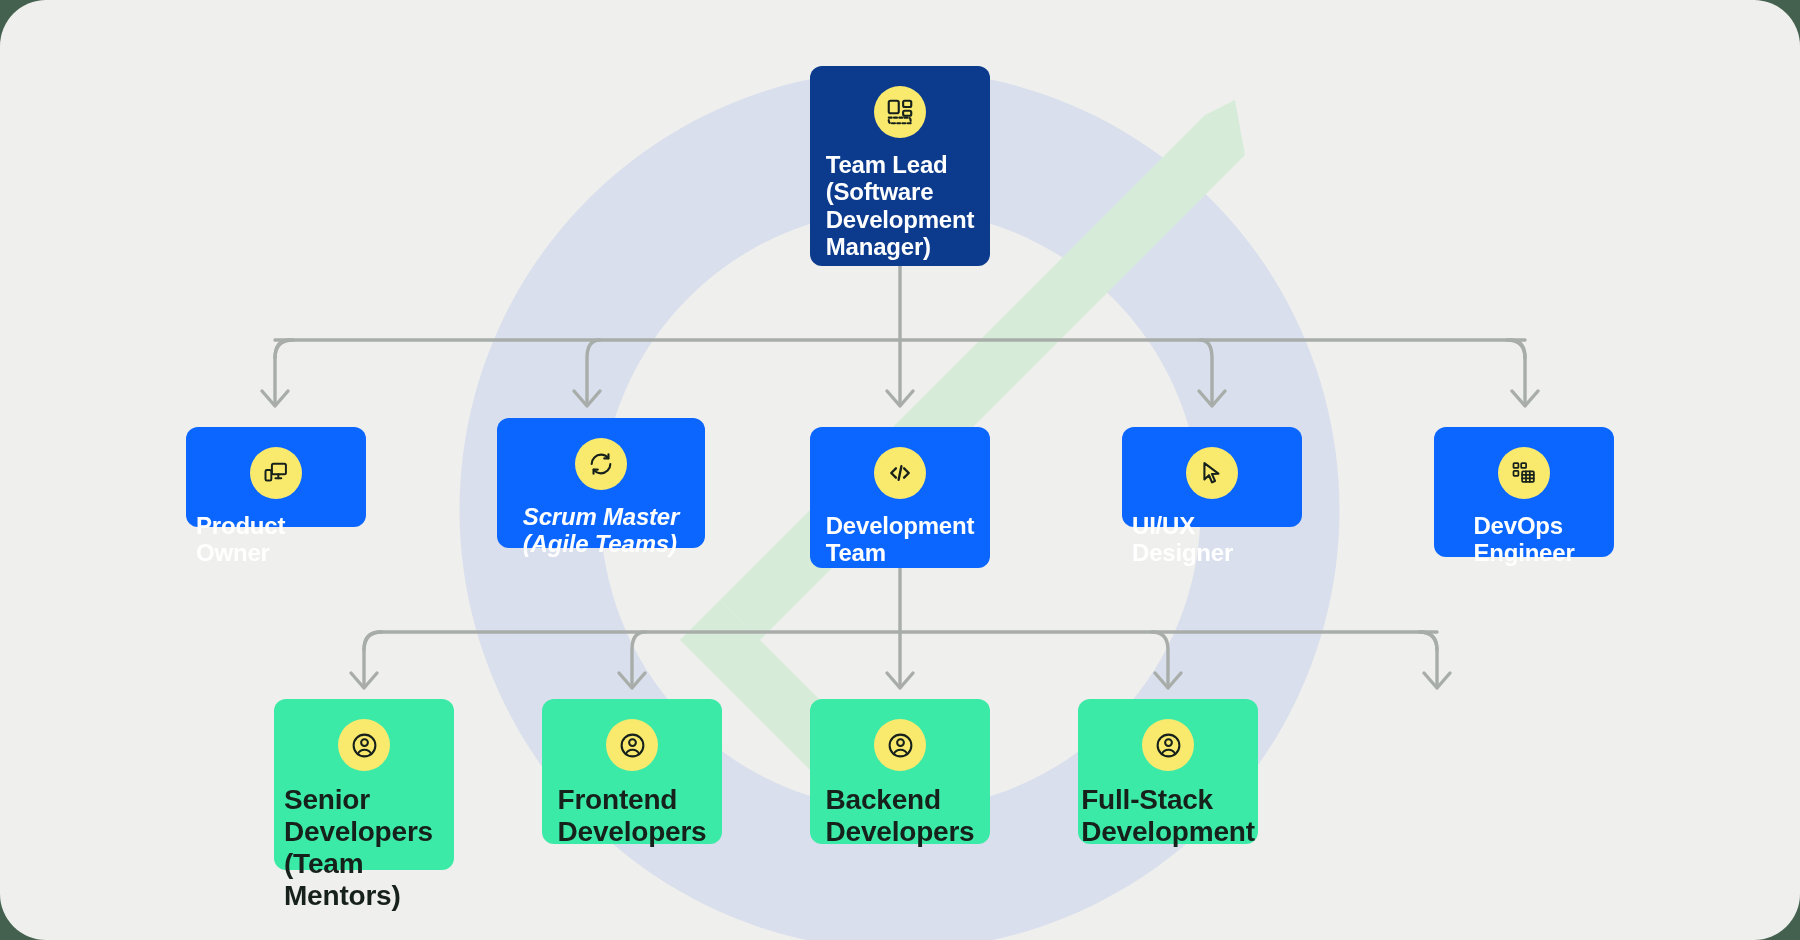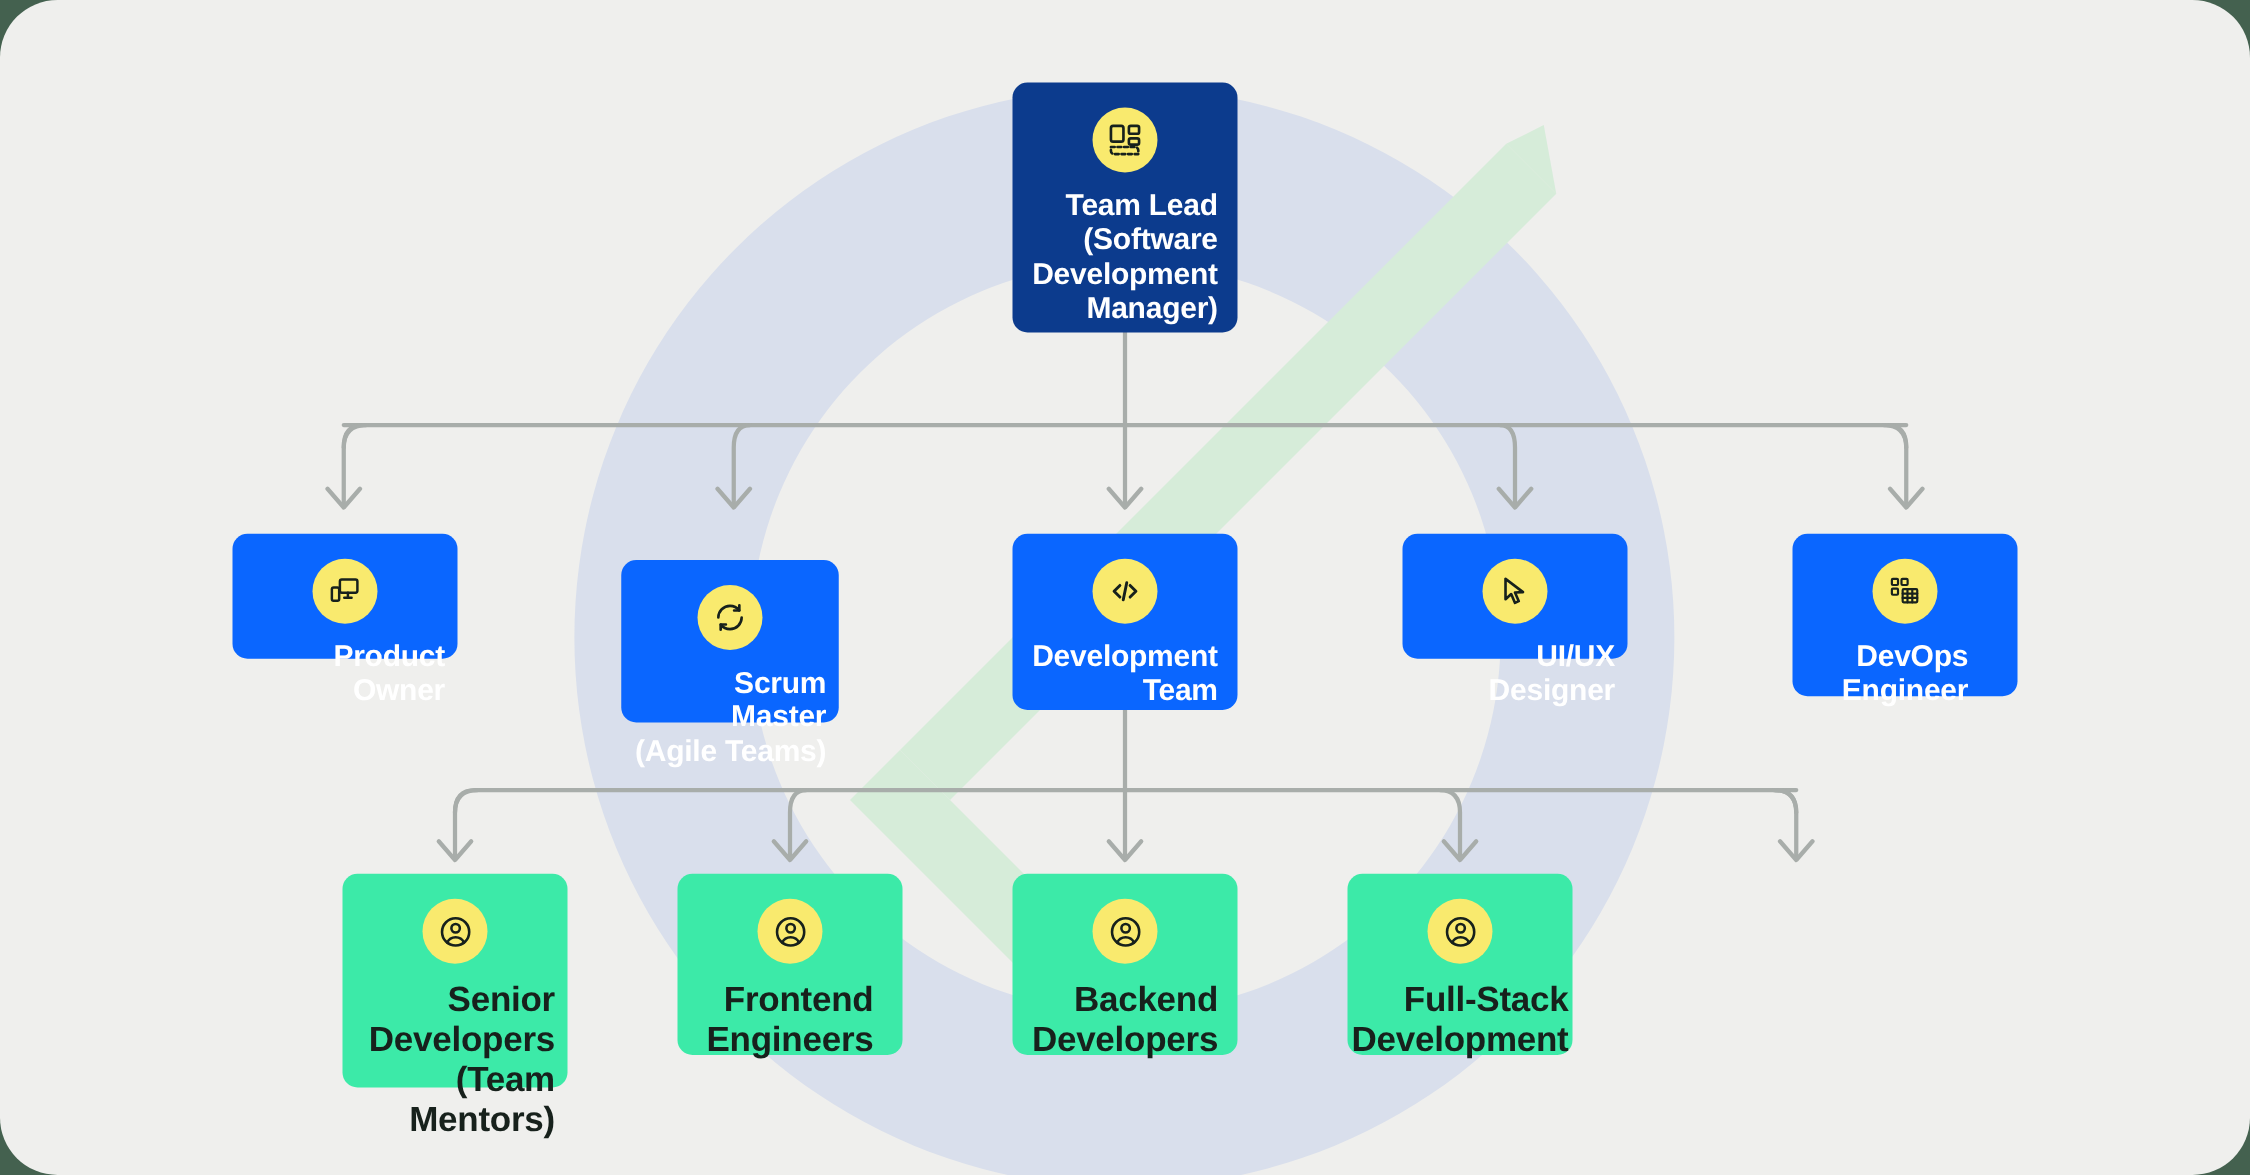--- a/index.html
+++ b/index.html
@@ -38,21 +38,21 @@
   
   .card {
     position: absolute;
     z-index: 2;
     display: flex;
     flex-direction: column;
     align-items: center;
     justify-content: flex-start;
     border-radius: 12px;
     padding: 20px 10px 18px 10px;
-    text-align: right;
+    text-align: left;
   }
   .card-label {
     font-weight: bold;
     line-height: 1.14;
     letter-spacing: -0.2px;
     white-space: pre-line;
   }
   .icon-badge {
     width: 52px;
     height: 52px;
@@ -162,21 +162,21 @@
       <svg width="28" height="28" viewBox="0 0 24 24" fill="none" stroke="#17211c" stroke-width="1.7" stroke-linecap="round" stroke-linejoin="round">
         <rect x="8.5" y="4" width="12" height="9" rx="1.3"></rect>
         <path d="M11.5 16.5 h5"></path>
         <path d="M14 13 v3.5"></path>
         <rect x="3" y="9.5" width="5" height="9" rx="1.2"></rect>
       </svg>
     </span>
     <span class="card-label">Product Owner</span>
   </div>
 
-  <div class="card lvl-mid" style="left:497px; top:448px; width:174px; height:130px;">
+  <div class="card lvl-mid" style="left:497px; top:418px; width:208px; height:130px;font-style:italic;">
     <span class="icon-badge">
       <svg width="28" height="28" viewBox="0 0 24 24" fill="none" stroke="#17211c" stroke-width="1.8" stroke-linecap="round" stroke-linejoin="round">
         <path d="M20 12a8 8 0 0 1-8 8 8 8 0 0 1-6.3-3.1"></path>
         <path d="M4 12a8 8 0 0 1 8-8 8 8 0 0 1 6.3 3.1"></path>
         <path d="M18.4 3.6v3.6h-3.6"></path>
         <path d="M5.6 20.4v-3.6h3.6"></path>
       </svg>
     </span>
     <span class="card-label">Scrum Master
 (Agile Teams)</span>
@@ -232,21 +232,21 @@
 
   <div class="card lvl-leaf" style="left:542px; top:699px; width:180px; height:145px;">
     <span class="icon-badge">
       <svg width="29" height="29" viewBox="0 0 24 24" fill="none" stroke="#17211c" stroke-width="1.7" stroke-linecap="round" stroke-linejoin="round">
         <circle cx="12" cy="12" r="9"></circle>
         <circle cx="12" cy="9.6" r="2.8"></circle>
         <path d="M6.4 19.1a6.2 6.2 0 0 1 11.2 0"></path>
       </svg>
     </span>
     <span class="card-label">Frontend
-Engineers</span>
+Developers</span>
   </div>
 
   <div class="card lvl-leaf" style="left:810px; top:699px; width:180px; height:145px;">
     <span class="icon-badge">
       <svg width="29" height="29" viewBox="0 0 24 24" fill="none" stroke="#17211c" stroke-width="1.7" stroke-linecap="round" stroke-linejoin="round">
         <circle cx="12" cy="12" r="9"></circle>
         <circle cx="12" cy="9.6" r="2.8"></circle>
         <path d="M6.4 19.1a6.2 6.2 0 0 1 11.2 0"></path>
       </svg>
     </span>

